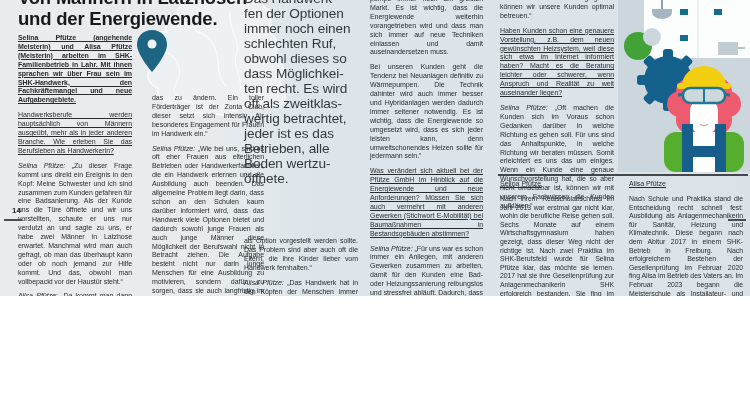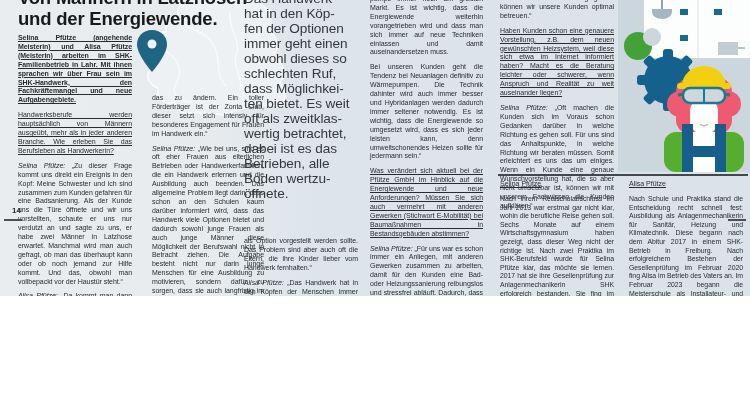--- a/index.html
+++ b/index.html
@@ -57,30 +57,29 @@
   <div class="col" style="left:152px;top:94px;width:112px;">
     <p class="block">das zu ändern. Ein toller Förderträger ist der Zonta Club, dieser setzt sich intensiv für besonderes Engagement für Frauen im Handwerk ein.“</p>
     <p class="block"><span class="speaker">Selina Pfütze:</span> <span>„Wie bei uns, sind es oft eher Frauen aus elterlichen Betrieben oder Handwerkerfamilien, die ein Handwerk erlernen und die Ausbildung auch beenden. Das allgemeine Problem liegt darin, dass schon an den Schulen kaum darüber informiert wird, dass das Handwerk viele Optionen bietet und dadurch sowohl junge Frauen als auch junge Männer diese Möglichkeit der Berufswahl nicht in Betracht ziehen. Die Aufgabe besteht nicht nur darin junge Menschen für eine Ausbildung zu motivieren, sondern dafür zu sorgen, dass sie auch langfristig im Handwerk bleiben.“</span></p>
     <p class="block q">Würden Sie Ihrer Tochter oder Sohn eine Laufbahn als Handwerkerin bzw. Handwerker ans Herz legen?</p>
     <p class="block"><span class="speaker">Selina Pfütze:</span> <span>„Wenn sie nicht gerade zwei linke Hände haben und die Interessen in die handwerkliche Richtung gehen, auf jeden Fall! Nicht umsonst sagt man, dass das Handwerk einen goldenen Boden hat! Man lernt so viele nützliche Fähigkeiten, auch gewerkübergreifend, die einem auch im Privatleben weiterhelfen können. Und auch die beruflichen Aufstiegsmöglichkeiten im Handwerk sind sehr vielseitig.“</span></p>
 
   </div>
 
   <div class="pullquote">
     <div>Das Handwerk</div>
-    <div>hat in den Köp-</div>
     <div>fen der Optionen</div>
-    <div>immer geht einen</div>
+    <div>immer noch einen</div>
+    <div>schlechten Ruf,</div>
     <div>obwohl dieses so</div>
-    <div>schlechten Ruf,</div>
     <div>dass Möglichkei-</div>
-    <div>ten bietet. Es weit</div>
+    <div>ten recht. Es wird</div>
     <div>oft als zweitklas-</div>
     <div>wertig betrachtet,</div>
-    <div>dabei ist es das</div>
+    <div>jeder ist es das</div>
     <div>Betrieben, alle</div>
     <div>Boden wertzu-</div>
     <div>öffnete.</div>
   </div>
 
   <div class="col" style="left:244px;top:237px;width:114px;">
     <p class="block">als Option vorgestellt werden sollte. Das Problem sind aber auch oft die Eltern, die ihre Kinder lieber vom Handwerk fernhalten.“</p>
     <p class="block"><span class="speaker">Alisa Pfütze:</span> <span>„Das Handwerk hat in den Köpfen der Menschen immer noch einen schlechten Ruf, obwohl dieses so viele Möglichkeiten bietet. Es wird oft als zweitklassig und minderwertig betrachtet (vor allem auch in Presseberichten), hier wird das Studium als höchstes Ziel für jeden angesehen. Alle anderen Berufe werden abgewertet, dabei ist es das Wichtigste alle Berufe wertzuschätzen. Wir hoffen, dass es zu einem gesamtgesellschaftlichen Umdenken kommt.“</span></p>
     <p class="block q">Die Wärmepumpe und das Gebäudeenergiegesetz waren noch bis vor kurzem in aller Munde. Gesellschaft und Medien scheinen gespalten. Wie muss es weitergehen mit der Energie-</p>
   </div>

